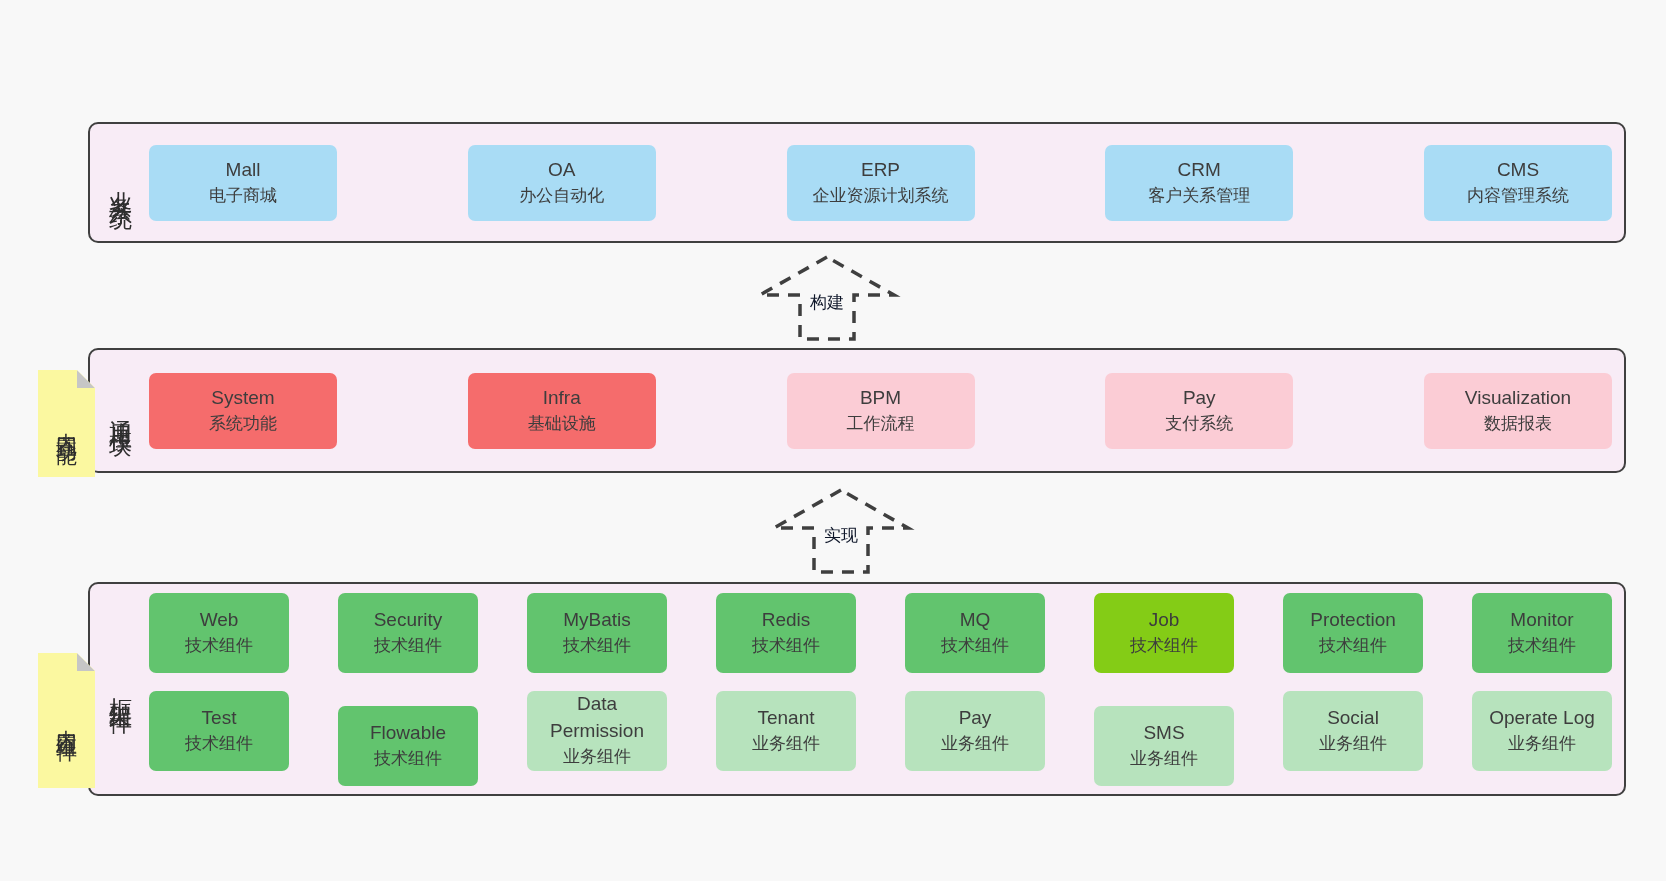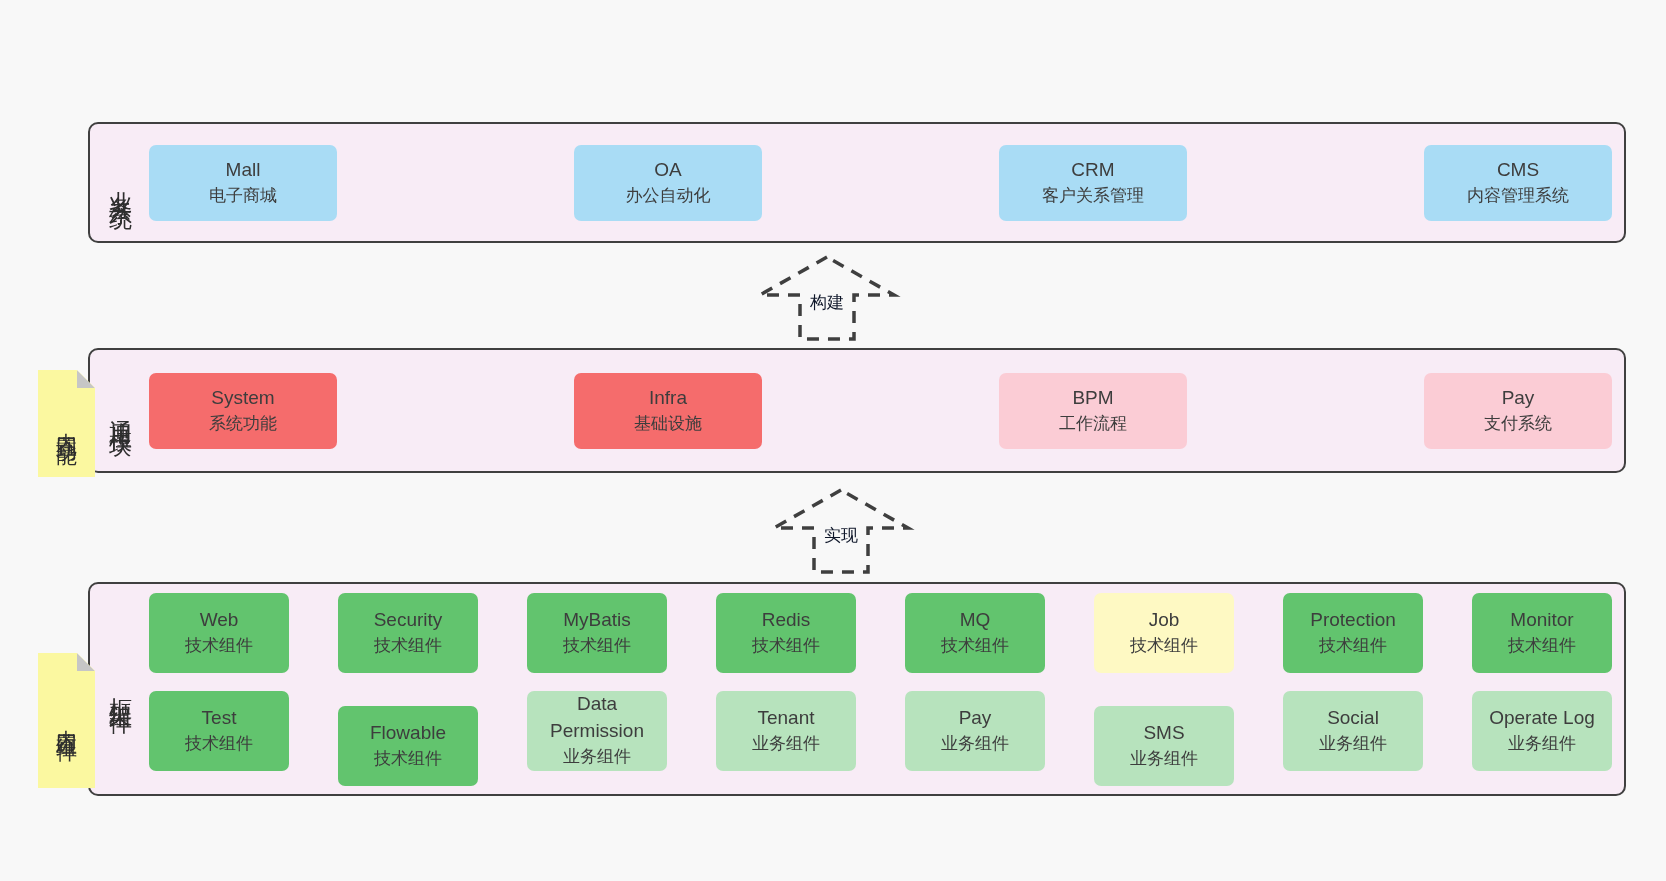--- a/index.html
+++ b/index.html
@@ -74,20 +74,24 @@
       <div class="row">
         <div class="box" style="background: rgb(169, 220, 245);">
           <div class="title">Mall</div>
           <div class="subtitle">电子商城</div>
         </div>
         <div class="box" style="background: rgb(169, 220, 245);">
           <div class="title">OA</div>
           <div class="subtitle">办公自动化</div>
         </div>
         <div class="box" style="background: rgb(169, 220, 245);">
+          <div class="title">ERP</div>
+          <div class="subtitle">企业资源计划系统</div>
+        </div>
+        <div class="box" style="background: rgb(169, 220, 245);">
           <div class="title">CRM</div>
           <div class="subtitle">客户关系管理</div>
         </div>
         <div class="box" style="background: rgb(169, 220, 245);">
           <div class="title">CMS</div>
           <div class="subtitle">内容管理系统</div>
         </div>
       </div>
     </div>
 </section>
@@ -117,20 +121,24 @@
           <div class="subtitle">基础设施</div>
         </div>
         <div class="box" style="background: rgb(251, 204, 213);">
           <div class="title">BPM</div>
           <div class="subtitle">工作流程</div>
         </div>
         <div class="box" style="background: rgb(251, 204, 213);">
           <div class="title">Pay</div>
           <div class="subtitle">支付系统</div>
         </div>
+        <div class="box" style="background: rgb(251, 204, 213);">
+          <div class="title">Visualization</div>
+          <div class="subtitle">数据报表</div>
+        </div>
       </div>
     </div>
 </section>
 
 <div class="arrow" id="arrow-implement">
   <svg viewBox="0 0 150 90">
     <path d="M75 4 L8 42 L48 42 L48 86 L102 86 L102 42 L142 42 Z"></path>
   </svg>
   <span class="arrow-label">实现</span>
 </div>
@@ -157,21 +165,21 @@
           <div class="subtitle">技术组件</div>
         </div>
         <div class="box" style="background: rgb(98, 196, 110);">
           <div class="title">Redis</div>
           <div class="subtitle">技术组件</div>
         </div>
         <div class="box" style="background: rgb(98, 196, 110);">
           <div class="title">MQ</div>
           <div class="subtitle">技术组件</div>
         </div>
-        <div class="box" style="background: #fef9c3;">
+        <div class="box" style="background: #84cc16;">
           <div class="title">Job</div>
           <div class="subtitle">技术组件</div>
         </div>
         <div class="box" style="background: rgb(98, 196, 110);">
           <div class="title">Protection</div>
           <div class="subtitle">技术组件</div>
         </div>
         <div class="box" style="background: rgb(98, 196, 110);">
           <div class="title">Monitor</div>
           <div class="subtitle">技术组件</div>

